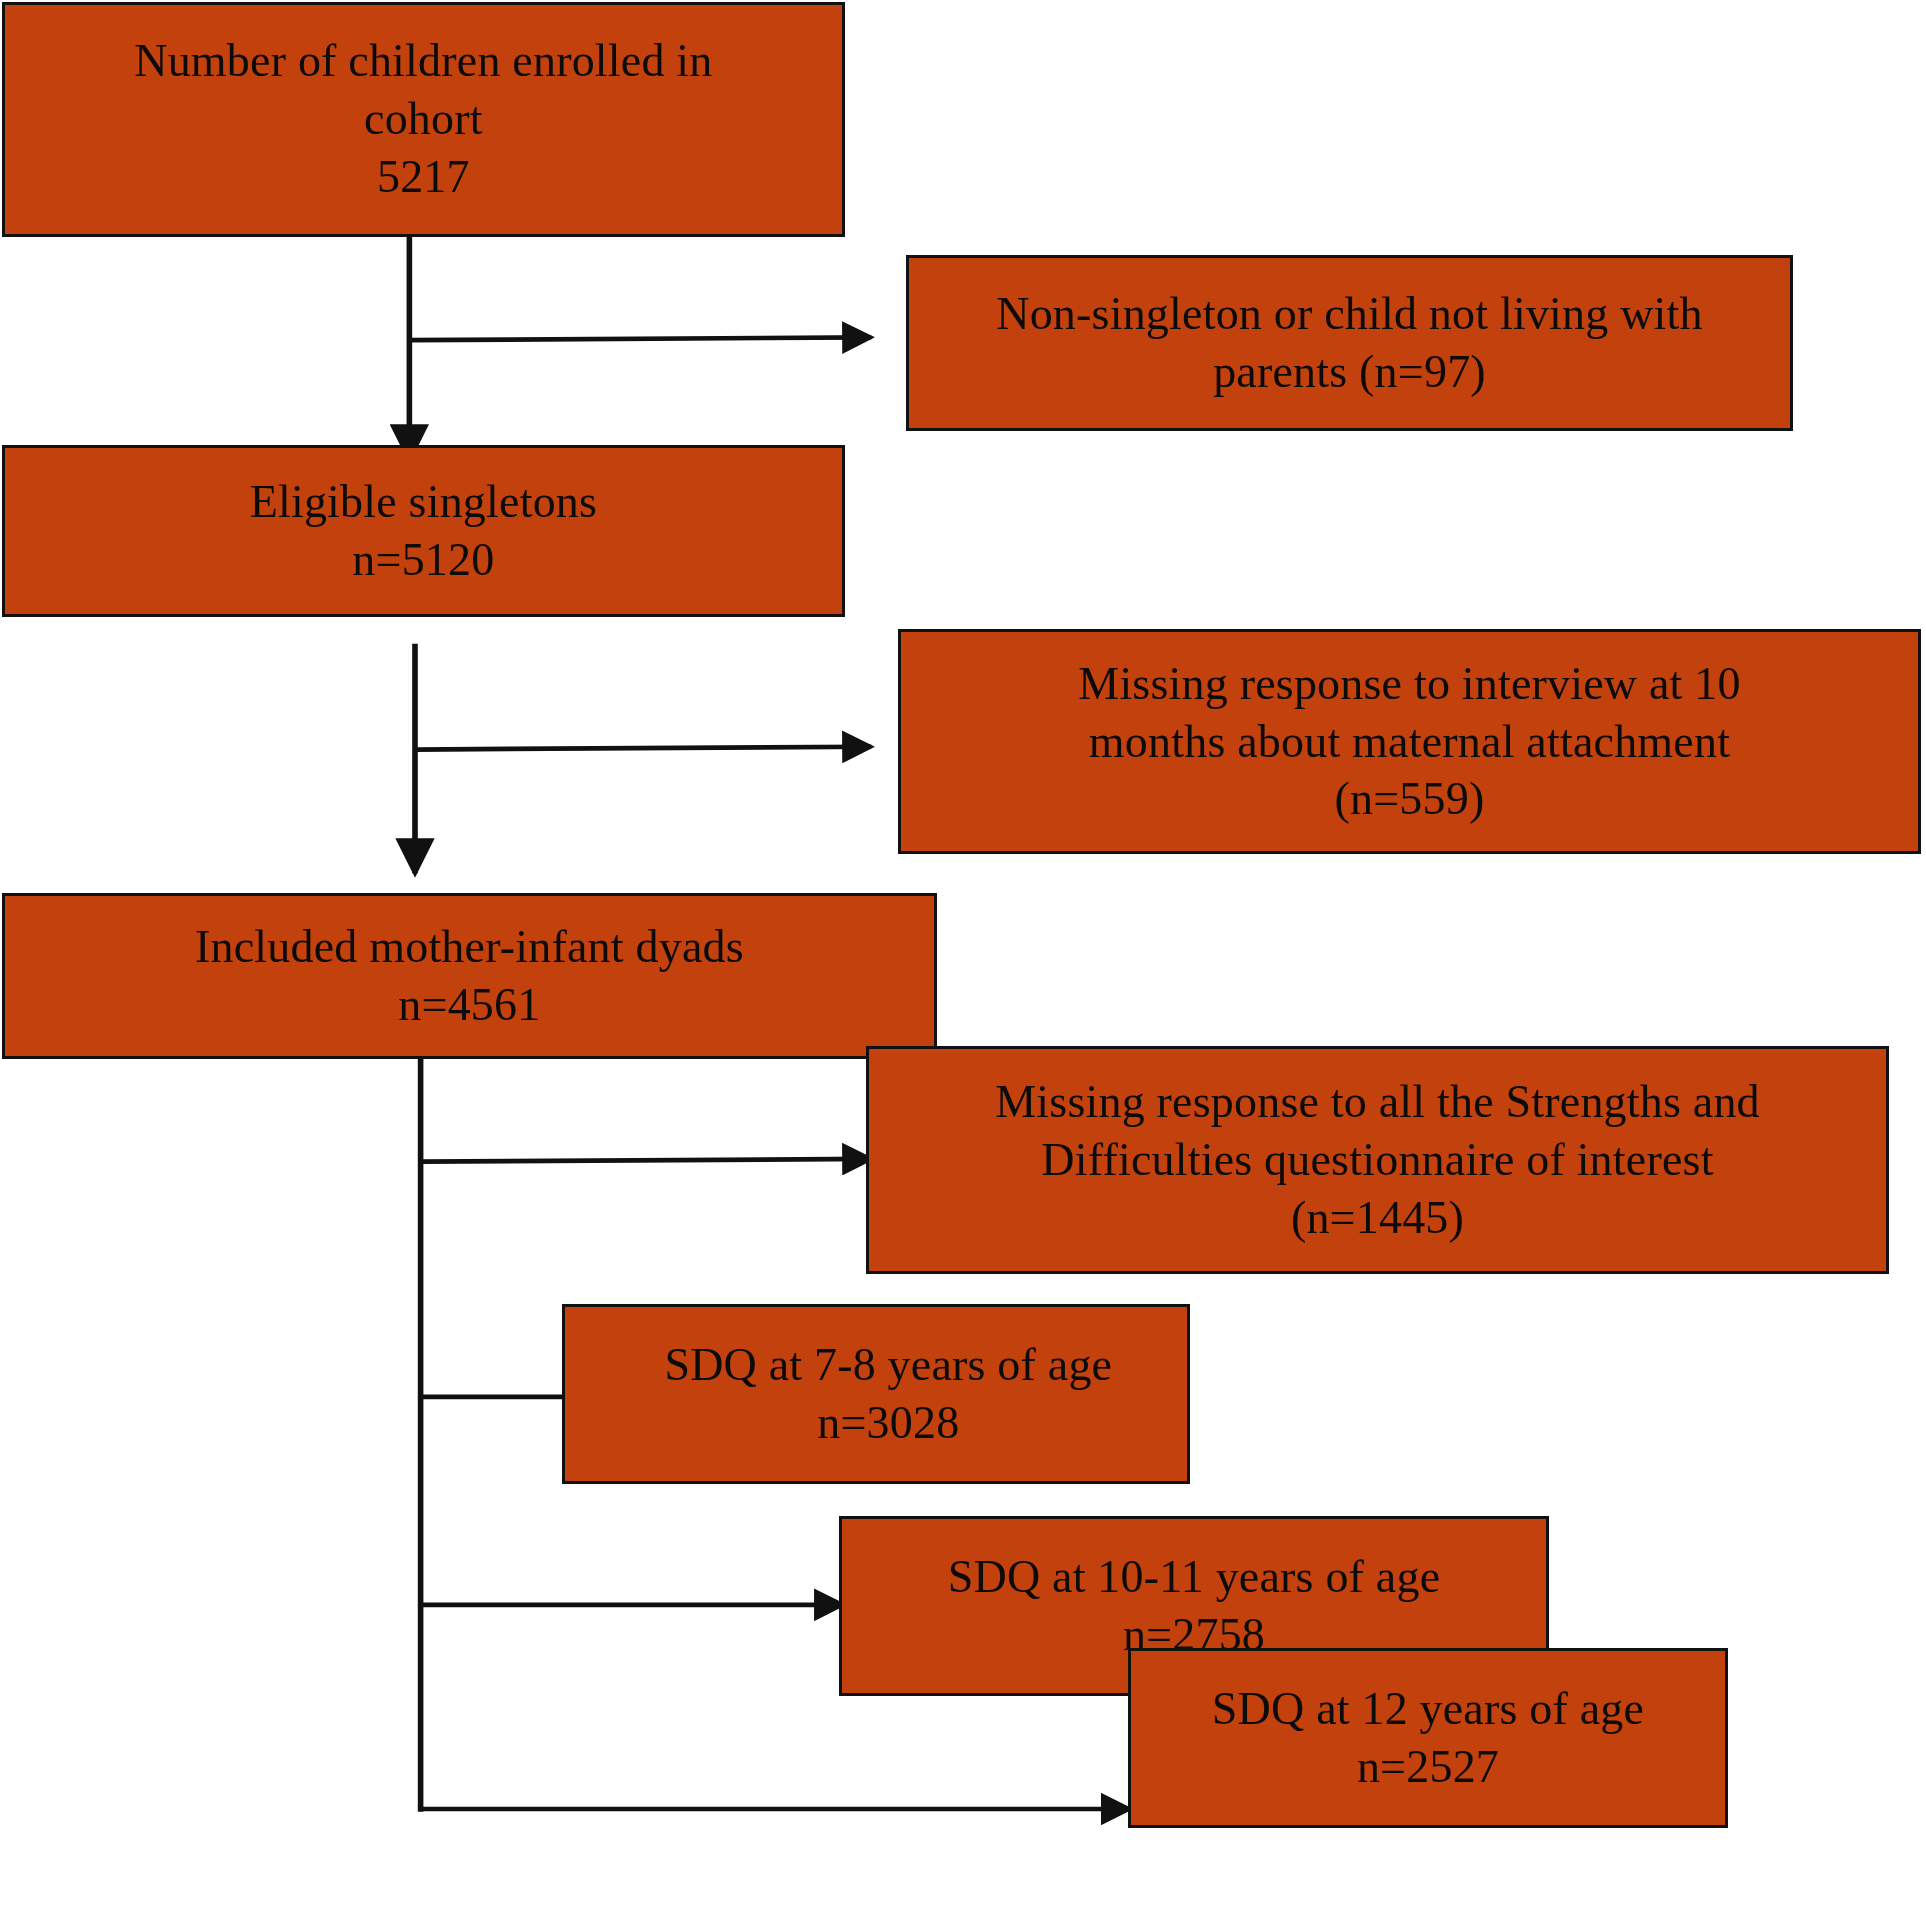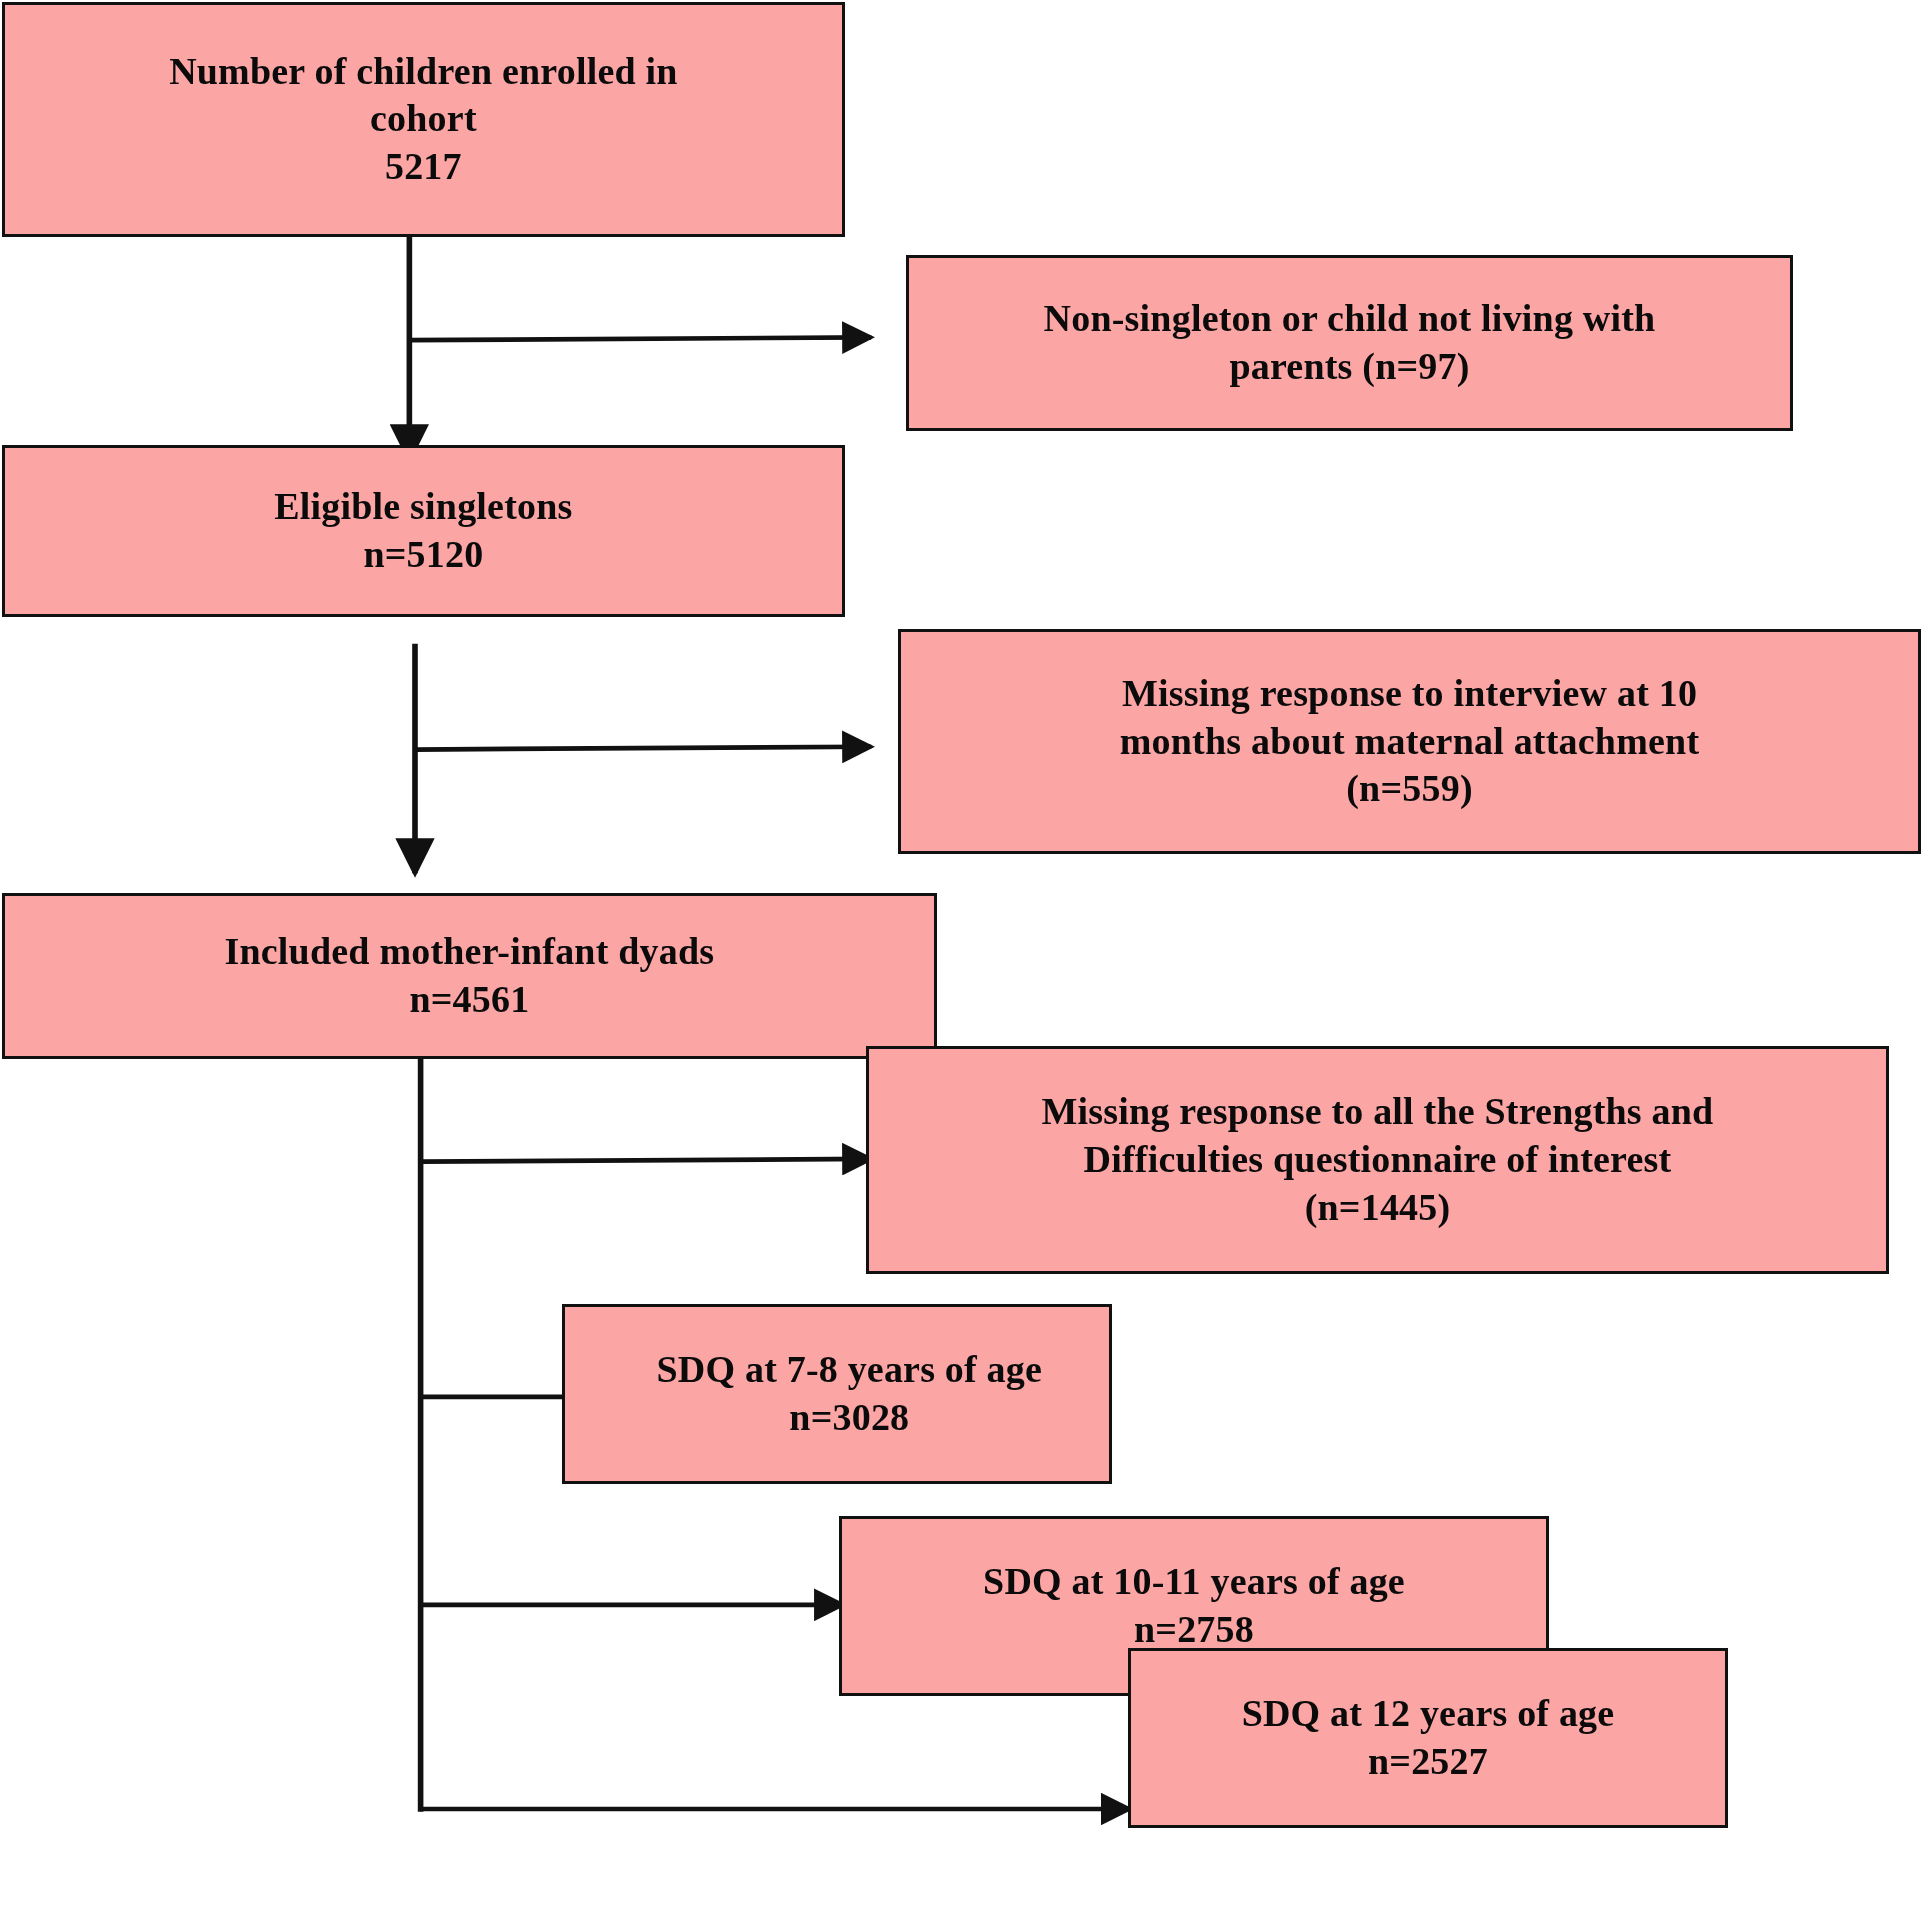--- a/index.html
+++ b/index.html
@@ -13,32 +13,31 @@
     width: 1926px;
     height: 1915px;
     background: #ffffff;
     font-family: "Liberation Serif", "DejaVu Serif", serif;
     overflow: hidden;
   }
   .node {
     position: absolute;
     box-sizing: border-box;
     border: 3.7px solid #111111;
-    background: #fca5a5;
+    background: #c2410c;
     display: flex;
     align-items: center;
     justify-content: center;
     text-align: center;
     color: #0b0b0b;
-    font-size: 38px;
+    font-size: 46px;
     line-height: 1.26;
     padding: 5.6px 17px;
     white-space: pre-line;
     letter-spacing: 0.2px;
-    font-weight: bold;
   }
   .node.tight { padding: 3.7px 9.4px; }
   #edge-layer {
     position: absolute;
     left: 0;
     top: 0;
     width: 1926px;
     height: 1915px;
     pointer-events: none;
   }
@@ -88,21 +87,21 @@
 months about maternal attachment
 (n=559)</div>
 
   <div class="node" style="left:1.9px; top:893px; width:935px; height:166px;">Included mother-infant dyads
 n=4561</div>
 
   <div class="node" style="left:866px; top:1046px; width:1023px; height:228px;">Missing response to all the Strengths and
 Difficulties questionnaire of interest
 (n=1445)</div>
 
-  <div class="node tight" style="left:562px; top:1304px; width:550px; height:180px;padding-left:34px;">SDQ at 7-8 years of age
+  <div class="node tight" style="left:562px; top:1304px; width:628px; height:180px;padding-left:34px;">SDQ at 7-8 years of age
 n=3028</div>
 
   <div class="node tight" style="left:839px; top:1516px; width:710px; height:180px;">SDQ at 10-11 years of age
 n=2758</div>
 
   <div class="node tight" style="left:1128px; top:1648px; width:600px; height:180px;">SDQ at 12 years of age
 n=2527</div>
 
 </div>
 

